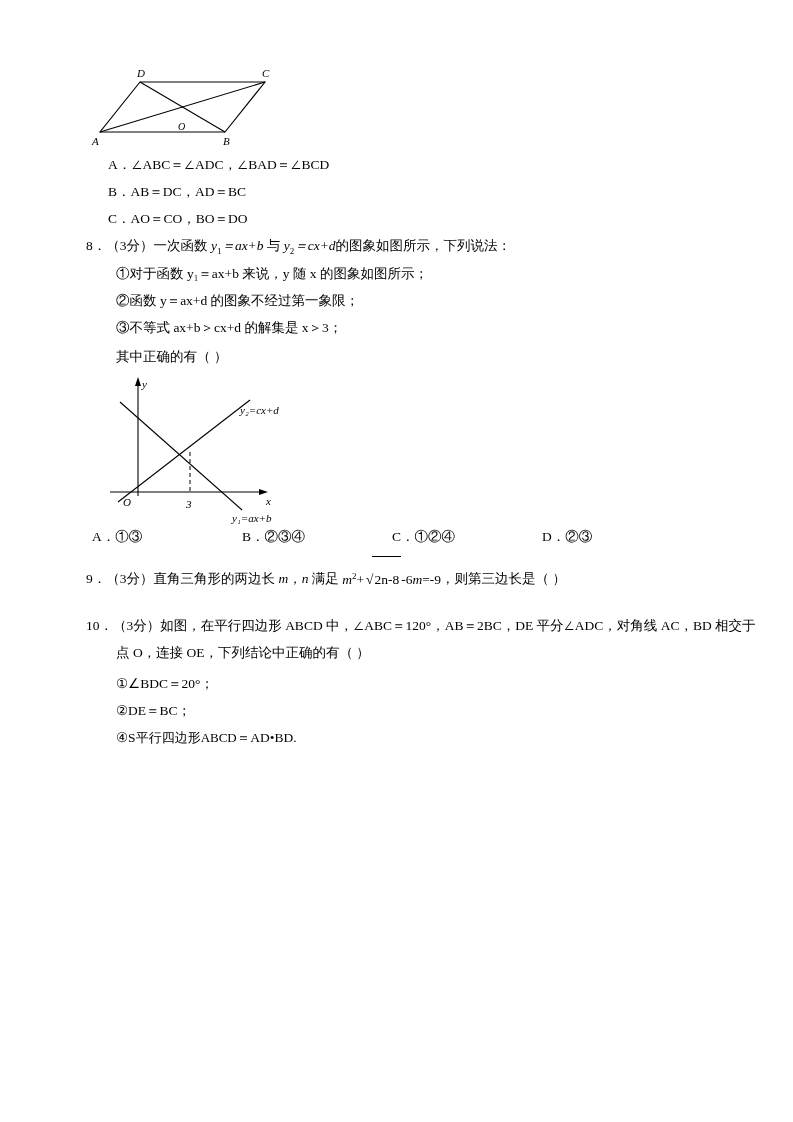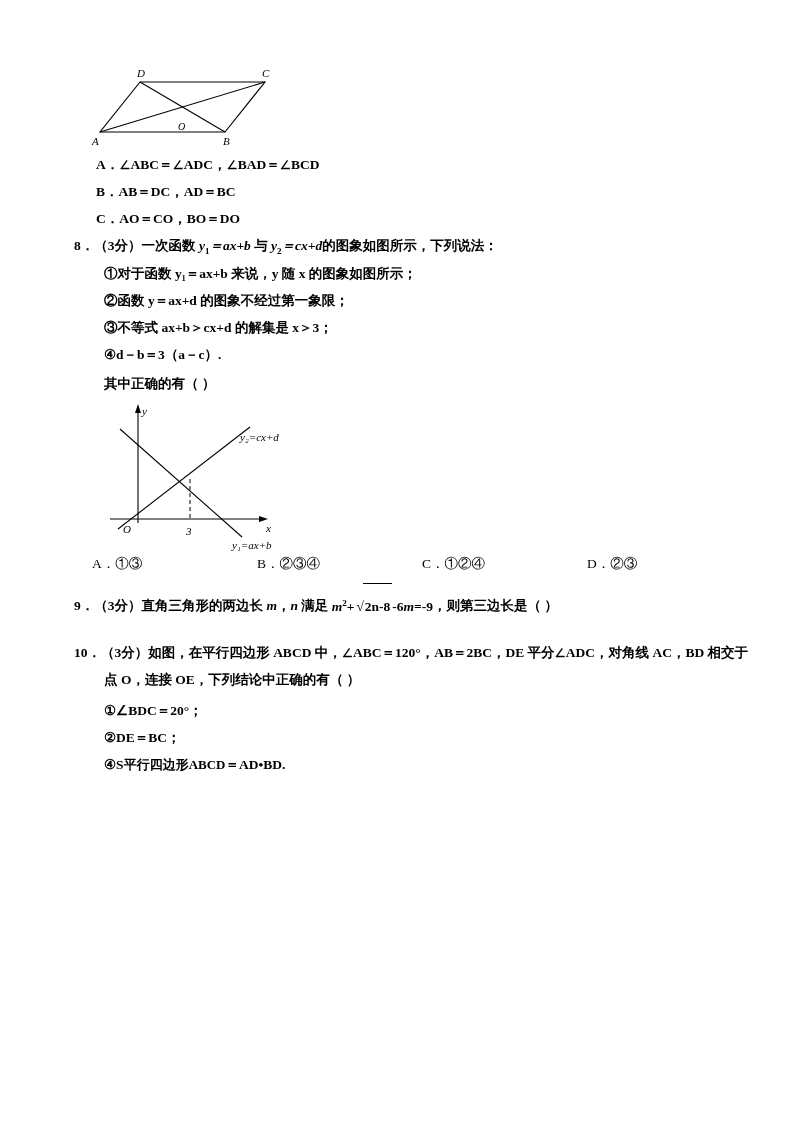--- a/index.html
+++ b/index.html
@@ -26,23 +26,22 @@
     position: absolute;
     left: 70px;
     top: 60px;
     width: 660px;
   }
 
   
   .line {
     font-size: 13.5px;
     line-height: 1.55;
-    margin: 0 0 6px 4px;
+    margin: 0 0 6px 16px;
     white-space: nowrap;
-    font-weight: bold;
   }
   .indent1 { padding-left: 22px; }
   .indent2 { padding-left: 30px; }
 
   i, .it {
     font-family: "Liberation Serif", serif;
     font-style: italic;
   }
   .sub {
     font-size: 9px;
@@ -54,21 +53,20 @@
   }
   .tiny {
     font-size: 13px;
   }
 
   
   .choices {
     display: flex;
     font-size: 13.5px;
     margin: 4px 0 6px 0;
-    gap: 15px;
   }
   .choices > div {
     white-space: nowrap;
   }
   .c-a { width: 150px; padding-left: 22px; }
   .c-b { width: 150px; }
   .c-c { width: 150px; }
   .c-d { width: 120px; }
 
   
@@ -139,21 +137,20 @@
     <div class="line indent1">B．AB＝DC，AD＝BC</div>
     <div class="line indent1">C．AO＝CO，BO＝DO</div>
 
     <div class="line">
       <span>8．（3分）</span><span>一次函数 </span><i>y</i><span class="sub">1</span><i>＝ax+b</i><span> 与 </span><i>y</i><span class="sub">2</span><i>＝cx+d</i><span>的图象如图所示，下列说法：</span>
     </div>
 
     <div class="line indent2">①对于函数 y₁＝ax+b 来说，y 随 x 的图象如图所示；</div>
     <div class="line indent2">②函数 y＝ax+d 的图象不经过第一象限；</div>
     <div class="line indent2">③不等式 ax+b＞cx+d 的解集是 x＞3；</div>
-    <div class="line indent2">④d－b＝3（a－c）.</div>
     <div class="line indent2" style="margin-top:8px;">其中正确的有（      ）</div>
 
     <div class="fig2">
       <svg width="340" height="150" viewBox="0 0 340 150">
 
         <line x1="48" y1="8" x2="48" y2="122" stroke="#000" stroke-width="1.1"></line>
         <polygon points="48,3 45,12 51,12" fill="#000"></polygon>
 
         <line x1="20" y1="118" x2="172" y2="118" stroke="#000" stroke-width="1.1"></line>
         <polygon points="178,118 169,115 169,121" fill="#000"></polygon>

